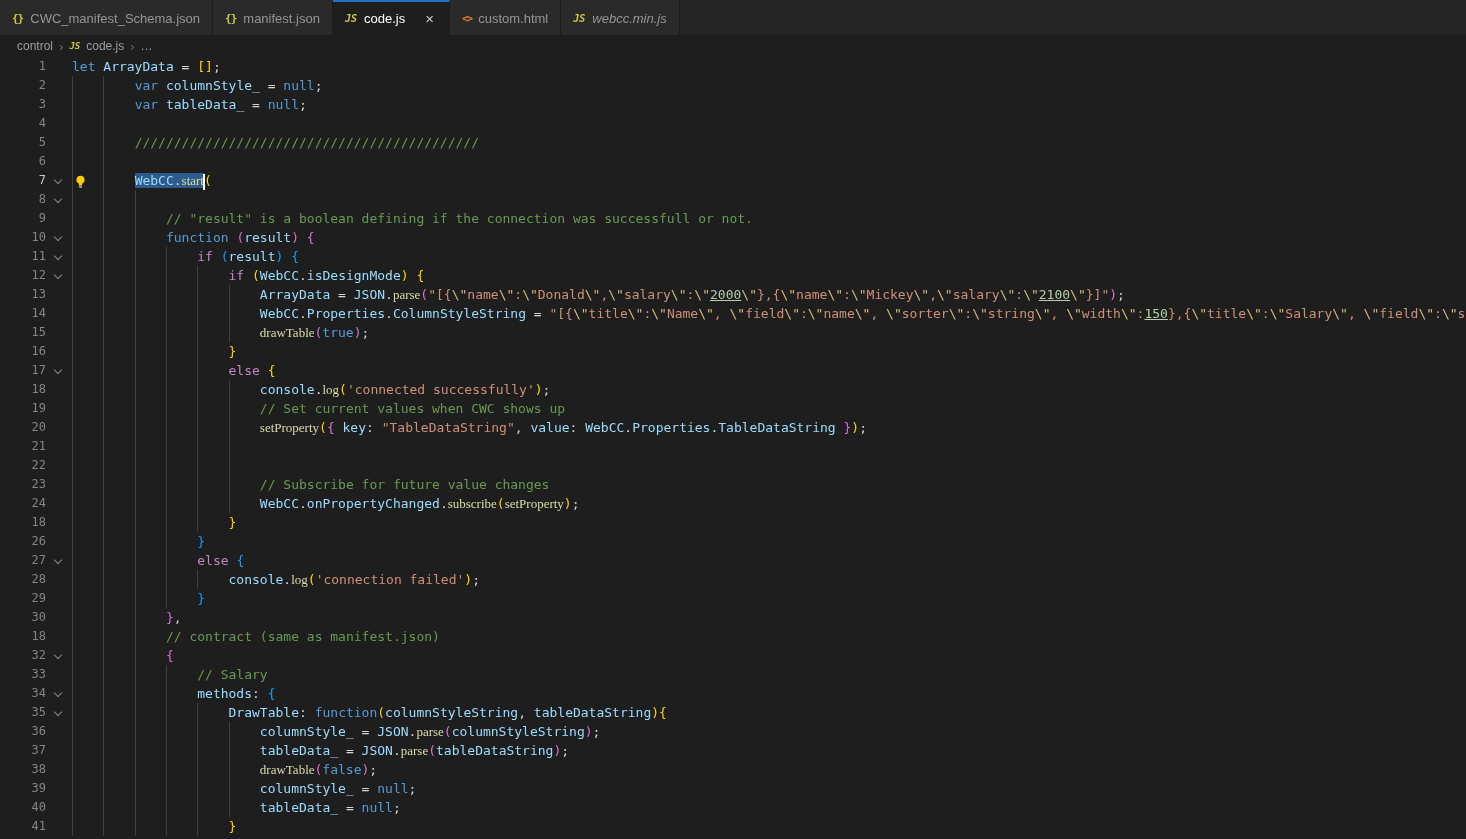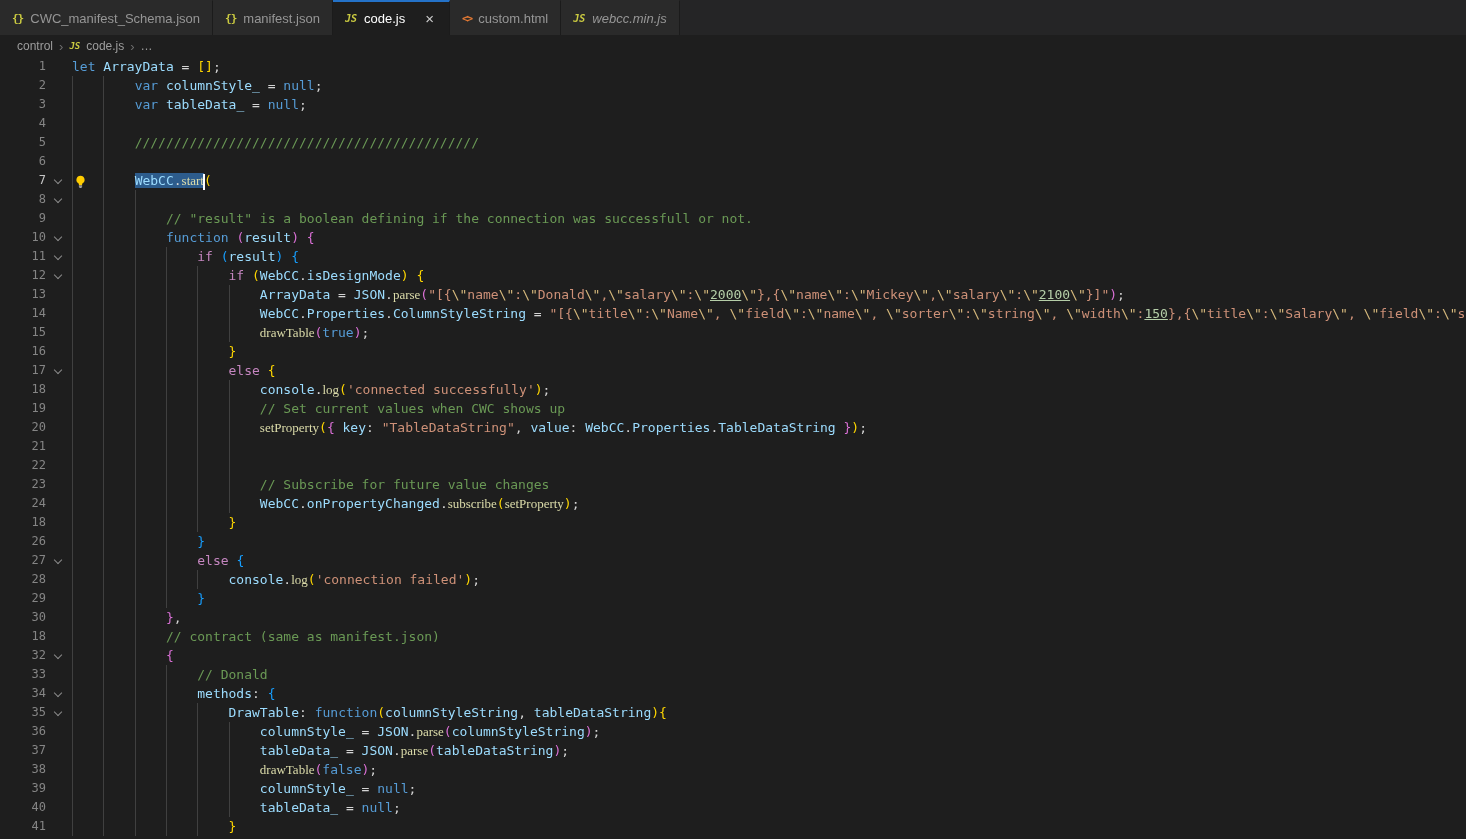--- a/index.html
+++ b/index.html
@@ -112,21 +112,21 @@
     <div class="line"><div class="gutter">23</div><div class="foldcol"></div><div class="code"><span class="guide" style="left: 0ch;"></span><span class="guide" style="left: 4ch;"></span><span class="guide" style="left: 8ch;"></span><span class="guide" style="left: 12ch;"></span><span class="guide" style="left: 16ch;"></span><span class="guide" style="left: 20ch;"></span><span>                        </span><span class="tk-m">// Subscribe for future value changes</span></div></div>
     <div class="line"><div class="gutter">24</div><div class="foldcol"></div><div class="code"><span class="guide" style="left: 0ch;"></span><span class="guide" style="left: 4ch;"></span><span class="guide" style="left: 8ch;"></span><span class="guide" style="left: 12ch;"></span><span class="guide" style="left: 16ch;"></span><span class="guide" style="left: 20ch;"></span><span>                        </span><span class="tk-v">WebCC</span><span class="tk-p">.</span><span class="tk-v">onPropertyChanged</span><span class="tk-p">.</span><span class="tk-f">subscribe</span><span class="tk-1">(</span><span class="tk-f">setProperty</span><span class="tk-1">)</span><span class="tk-p">;</span></div></div>
     <div class="line"><div class="gutter">18</div><div class="foldcol"></div><div class="code"><span class="guide" style="left: 0ch;"></span><span class="guide" style="left: 4ch;"></span><span class="guide" style="left: 8ch;"></span><span class="guide" style="left: 12ch;"></span><span class="guide" style="left: 16ch;"></span><span>                    </span><span class="tk-1">}</span></div></div>
     <div class="line"><div class="gutter">26</div><div class="foldcol"></div><div class="code"><span class="guide" style="left: 0ch;"></span><span class="guide" style="left: 4ch;"></span><span class="guide" style="left: 8ch;"></span><span class="guide" style="left: 12ch;"></span><span>                </span><span class="tk-3">}</span></div></div>
     <div class="line"><div class="gutter">27</div><div class="foldcol"><span class="chev"></span></div><div class="code"><span class="guide" style="left: 0ch;"></span><span class="guide" style="left: 4ch;"></span><span class="guide" style="left: 8ch;"></span><span class="guide" style="left: 12ch;"></span><span>                </span><span class="tk-c">else</span><span class="tk-p"> </span><span class="tk-3">{</span></div></div>
     <div class="line"><div class="gutter">28</div><div class="foldcol"></div><div class="code"><span class="guide" style="left: 0ch;"></span><span class="guide" style="left: 4ch;"></span><span class="guide" style="left: 8ch;"></span><span class="guide" style="left: 12ch;"></span><span class="guide" style="left: 16ch;"></span><span>                    </span><span class="tk-v">console</span><span class="tk-p">.</span><span class="tk-f">log</span><span class="tk-1">(</span><span class="tk-s">'connection failed'</span><span class="tk-1">)</span><span class="tk-p">;</span></div></div>
     <div class="line"><div class="gutter">29</div><div class="foldcol"></div><div class="code"><span class="guide" style="left: 0ch;"></span><span class="guide" style="left: 4ch;"></span><span class="guide" style="left: 8ch;"></span><span class="guide" style="left: 12ch;"></span><span>                </span><span class="tk-3">}</span></div></div>
     <div class="line"><div class="gutter">30</div><div class="foldcol"></div><div class="code"><span class="guide" style="left: 0ch;"></span><span class="guide" style="left: 4ch;"></span><span class="guide" style="left: 8ch;"></span><span>            </span><span class="tk-2">}</span><span class="tk-p">,</span></div></div>
     <div class="line"><div class="gutter">18</div><div class="foldcol"></div><div class="code"><span class="guide" style="left: 0ch;"></span><span class="guide" style="left: 4ch;"></span><span class="guide" style="left: 8ch;"></span><span>            </span><span class="tk-m">// contract (same as manifest.json)</span></div></div>
     <div class="line"><div class="gutter">32</div><div class="foldcol"><span class="chev"></span></div><div class="code"><span class="guide" style="left: 0ch;"></span><span class="guide" style="left: 4ch;"></span><span class="guide" style="left: 8ch;"></span><span>            </span><span class="tk-2">{</span></div></div>
-    <div class="line"><div class="gutter">33</div><div class="foldcol"></div><div class="code"><span class="guide" style="left: 0ch;"></span><span class="guide" style="left: 4ch;"></span><span class="guide" style="left: 8ch;"></span><span class="guide" style="left: 12ch;"></span><span>                </span><span class="tk-m">// Donald</span></div></div>
+    <div class="line"><div class="gutter">33</div><div class="foldcol"></div><div class="code"><span class="guide" style="left: 0ch;"></span><span class="guide" style="left: 4ch;"></span><span class="guide" style="left: 8ch;"></span><span class="guide" style="left: 12ch;"></span><span>                </span><span class="tk-m">// Salary</span></div></div>
     <div class="line"><div class="gutter">34</div><div class="foldcol"><span class="chev"></span></div><div class="code"><span class="guide" style="left: 0ch;"></span><span class="guide" style="left: 4ch;"></span><span class="guide" style="left: 8ch;"></span><span class="guide" style="left: 12ch;"></span><span>                </span><span class="tk-v">methods</span><span class="tk-p">: </span><span class="tk-3">{</span></div></div>
     <div class="line"><div class="gutter">35</div><div class="foldcol"><span class="chev"></span></div><div class="code"><span class="guide" style="left: 0ch;"></span><span class="guide" style="left: 4ch;"></span><span class="guide" style="left: 8ch;"></span><span class="guide" style="left: 12ch;"></span><span class="guide" style="left: 16ch;"></span><span>                    </span><span class="tk-v">DrawTable</span><span class="tk-p">: </span><span class="tk-k">function</span><span class="tk-1">(</span><span class="tk-v">columnStyleString</span><span class="tk-p">, </span><span class="tk-v">tableDataString</span><span class="tk-1">)</span><span class="tk-1">{</span></div></div>
     <div class="line"><div class="gutter">36</div><div class="foldcol"></div><div class="code"><span class="guide" style="left: 0ch;"></span><span class="guide" style="left: 4ch;"></span><span class="guide" style="left: 8ch;"></span><span class="guide" style="left: 12ch;"></span><span class="guide" style="left: 16ch;"></span><span class="guide" style="left: 20ch;"></span><span>                        </span><span class="tk-v">columnStyle_</span><span class="tk-p"> = </span><span class="tk-v">JSON</span><span class="tk-p">.</span><span class="tk-f">parse</span><span class="tk-2">(</span><span class="tk-v">columnStyleString</span><span class="tk-2">)</span><span class="tk-p">;</span></div></div>
     <div class="line"><div class="gutter">37</div><div class="foldcol"></div><div class="code"><span class="guide" style="left: 0ch;"></span><span class="guide" style="left: 4ch;"></span><span class="guide" style="left: 8ch;"></span><span class="guide" style="left: 12ch;"></span><span class="guide" style="left: 16ch;"></span><span class="guide" style="left: 20ch;"></span><span>                        </span><span class="tk-v">tableData_</span><span class="tk-p"> = </span><span class="tk-v">JSON</span><span class="tk-p">.</span><span class="tk-f">parse</span><span class="tk-2">(</span><span class="tk-v">tableDataString</span><span class="tk-2">)</span><span class="tk-p">;</span></div></div>
     <div class="line"><div class="gutter">38</div><div class="foldcol"></div><div class="code"><span class="guide" style="left: 0ch;"></span><span class="guide" style="left: 4ch;"></span><span class="guide" style="left: 8ch;"></span><span class="guide" style="left: 12ch;"></span><span class="guide" style="left: 16ch;"></span><span class="guide" style="left: 20ch;"></span><span>                        </span><span class="tk-f">drawTable</span><span class="tk-2">(</span><span class="tk-k">false</span><span class="tk-2">)</span><span class="tk-p">;</span></div></div>
     <div class="line"><div class="gutter">39</div><div class="foldcol"></div><div class="code"><span class="guide" style="left: 0ch;"></span><span class="guide" style="left: 4ch;"></span><span class="guide" style="left: 8ch;"></span><span class="guide" style="left: 12ch;"></span><span class="guide" style="left: 16ch;"></span><span class="guide" style="left: 20ch;"></span><span>                        </span><span class="tk-v">columnStyle_</span><span class="tk-p"> = </span><span class="tk-k">null</span><span class="tk-p">;</span></div></div>
     <div class="line"><div class="gutter">40</div><div class="foldcol"></div><div class="code"><span class="guide" style="left: 0ch;"></span><span class="guide" style="left: 4ch;"></span><span class="guide" style="left: 8ch;"></span><span class="guide" style="left: 12ch;"></span><span class="guide" style="left: 16ch;"></span><span class="guide" style="left: 20ch;"></span><span>                        </span><span class="tk-v">tableData_</span><span class="tk-p"> = </span><span class="tk-k">null</span><span class="tk-p">;</span></div></div>
     <div class="line"><div class="gutter">41</div><div class="foldcol"></div><div class="code"><span class="guide" style="left: 0ch;"></span><span class="guide" style="left: 4ch;"></span><span class="guide" style="left: 8ch;"></span><span class="guide" style="left: 12ch;"></span><span class="guide" style="left: 16ch;"></span><span>                    </span><span class="tk-1">}</span></div></div>
   </div>
 

